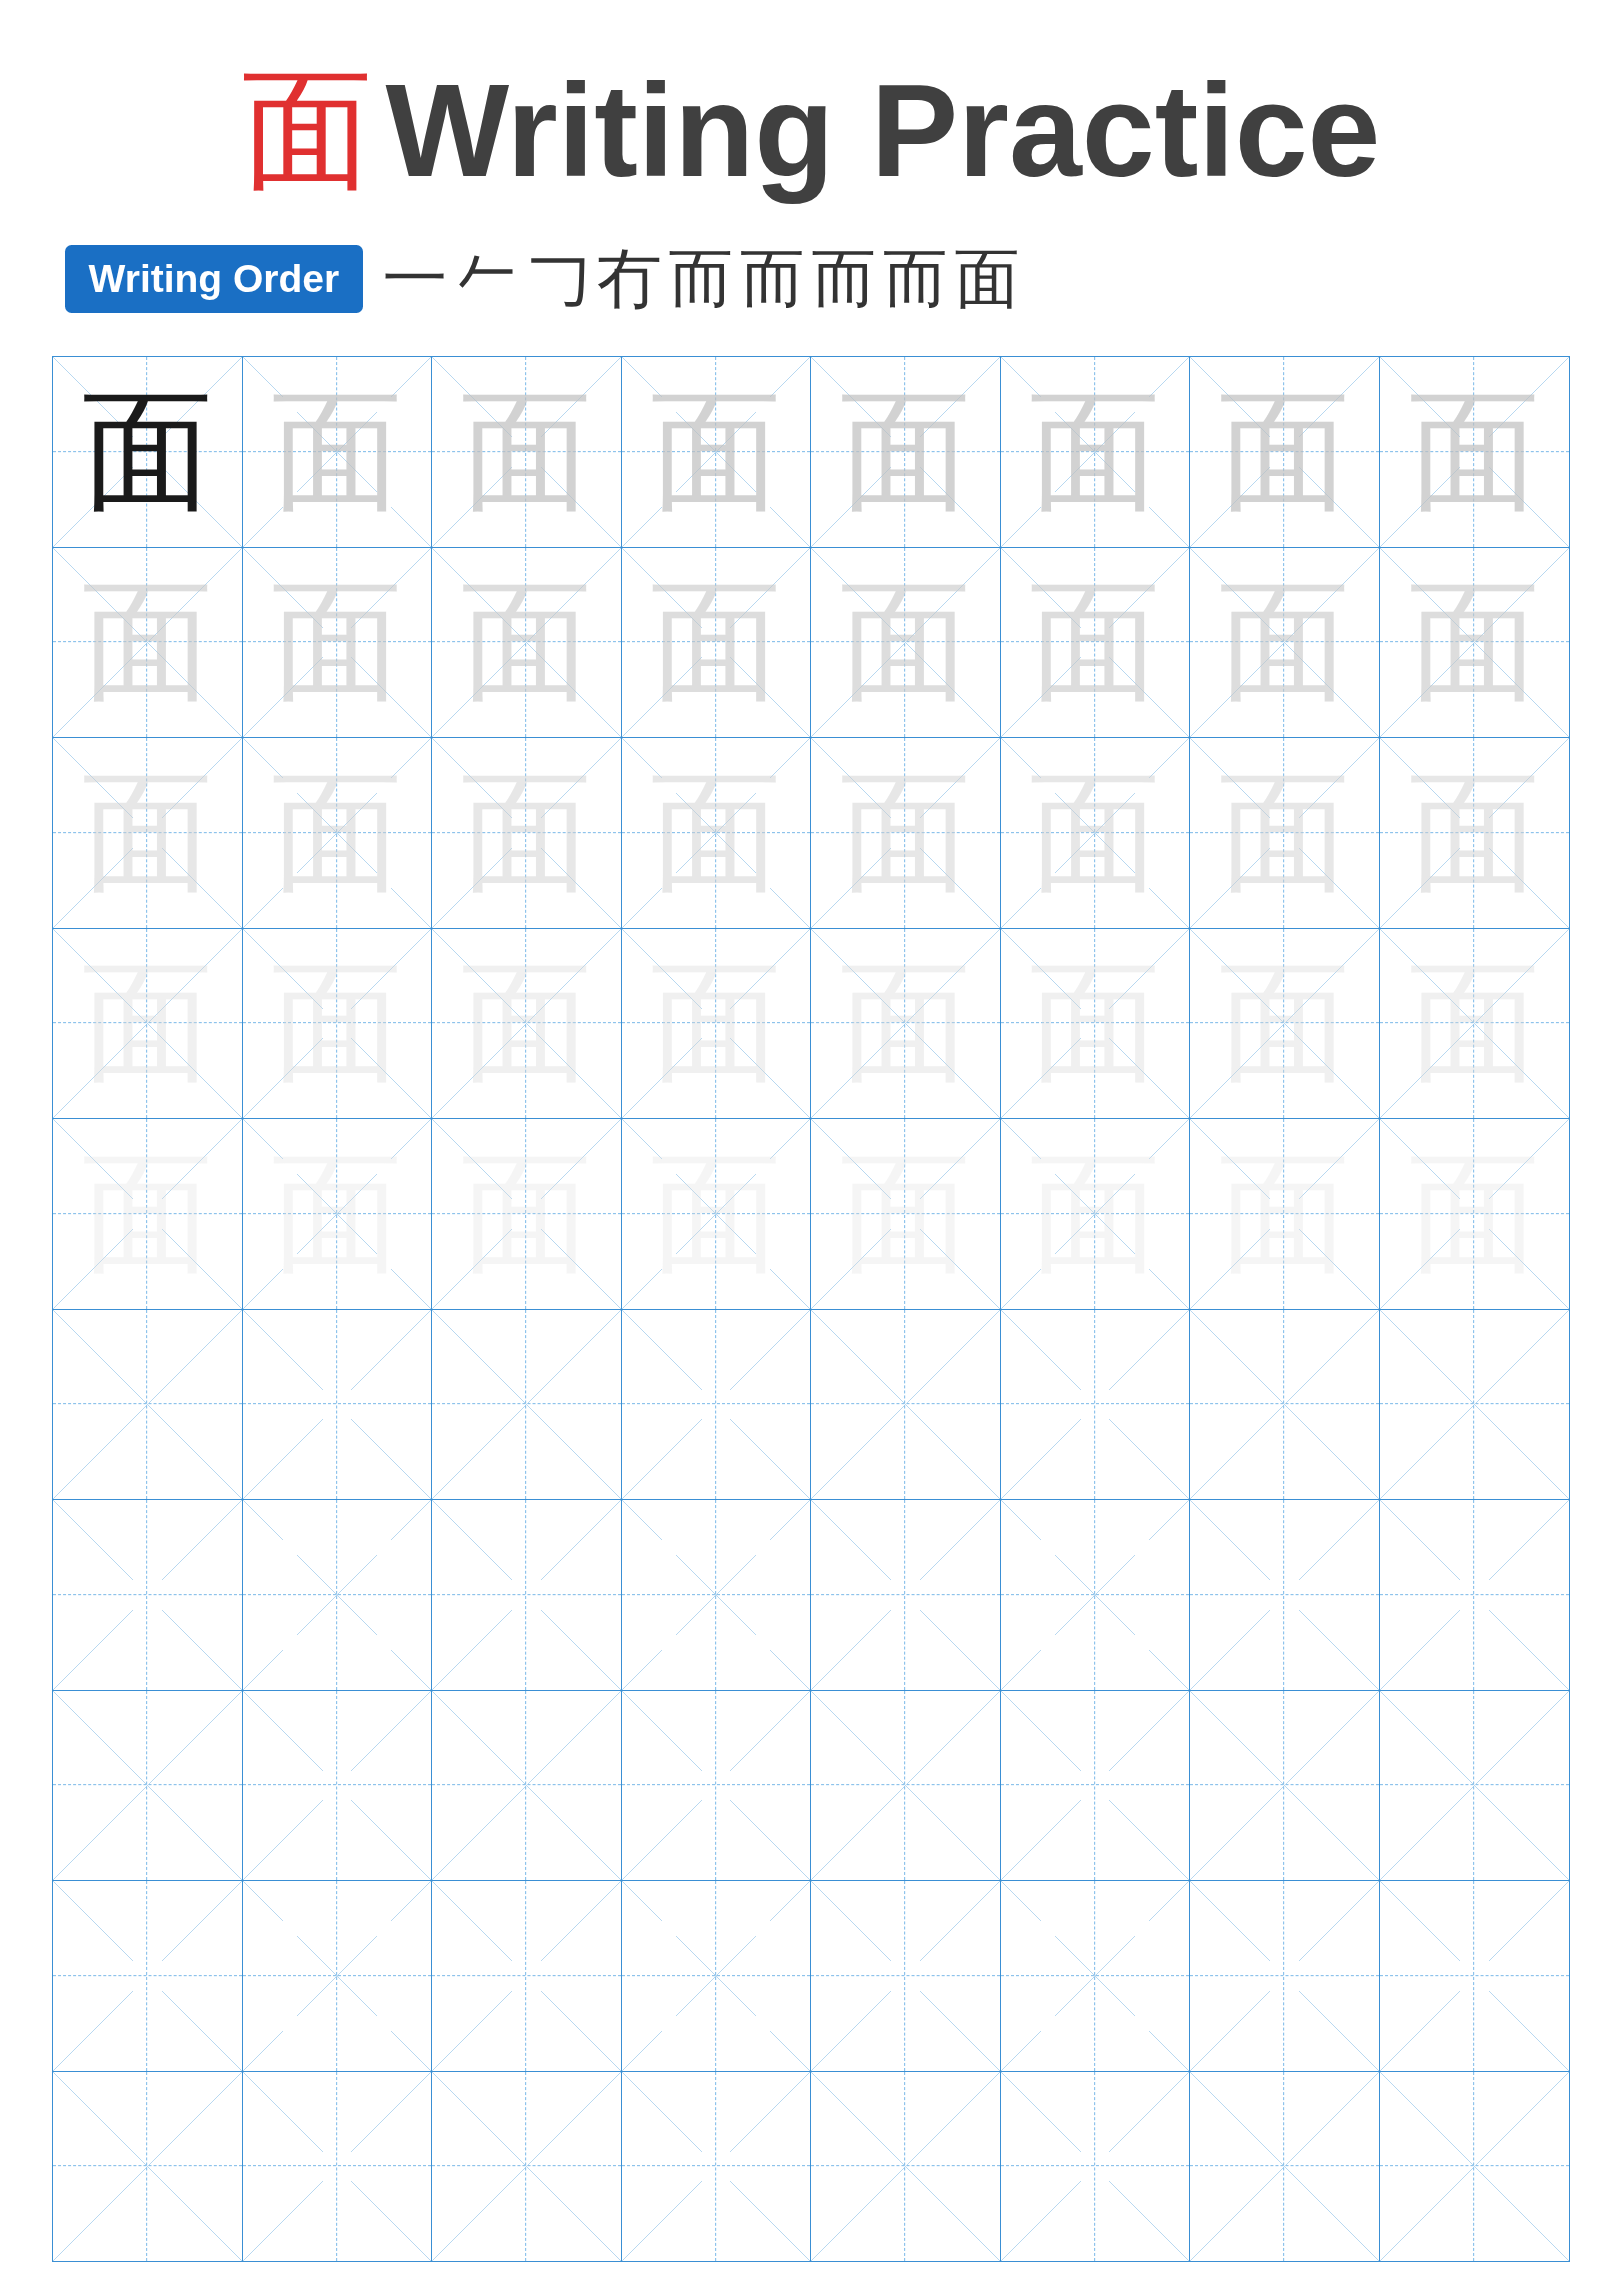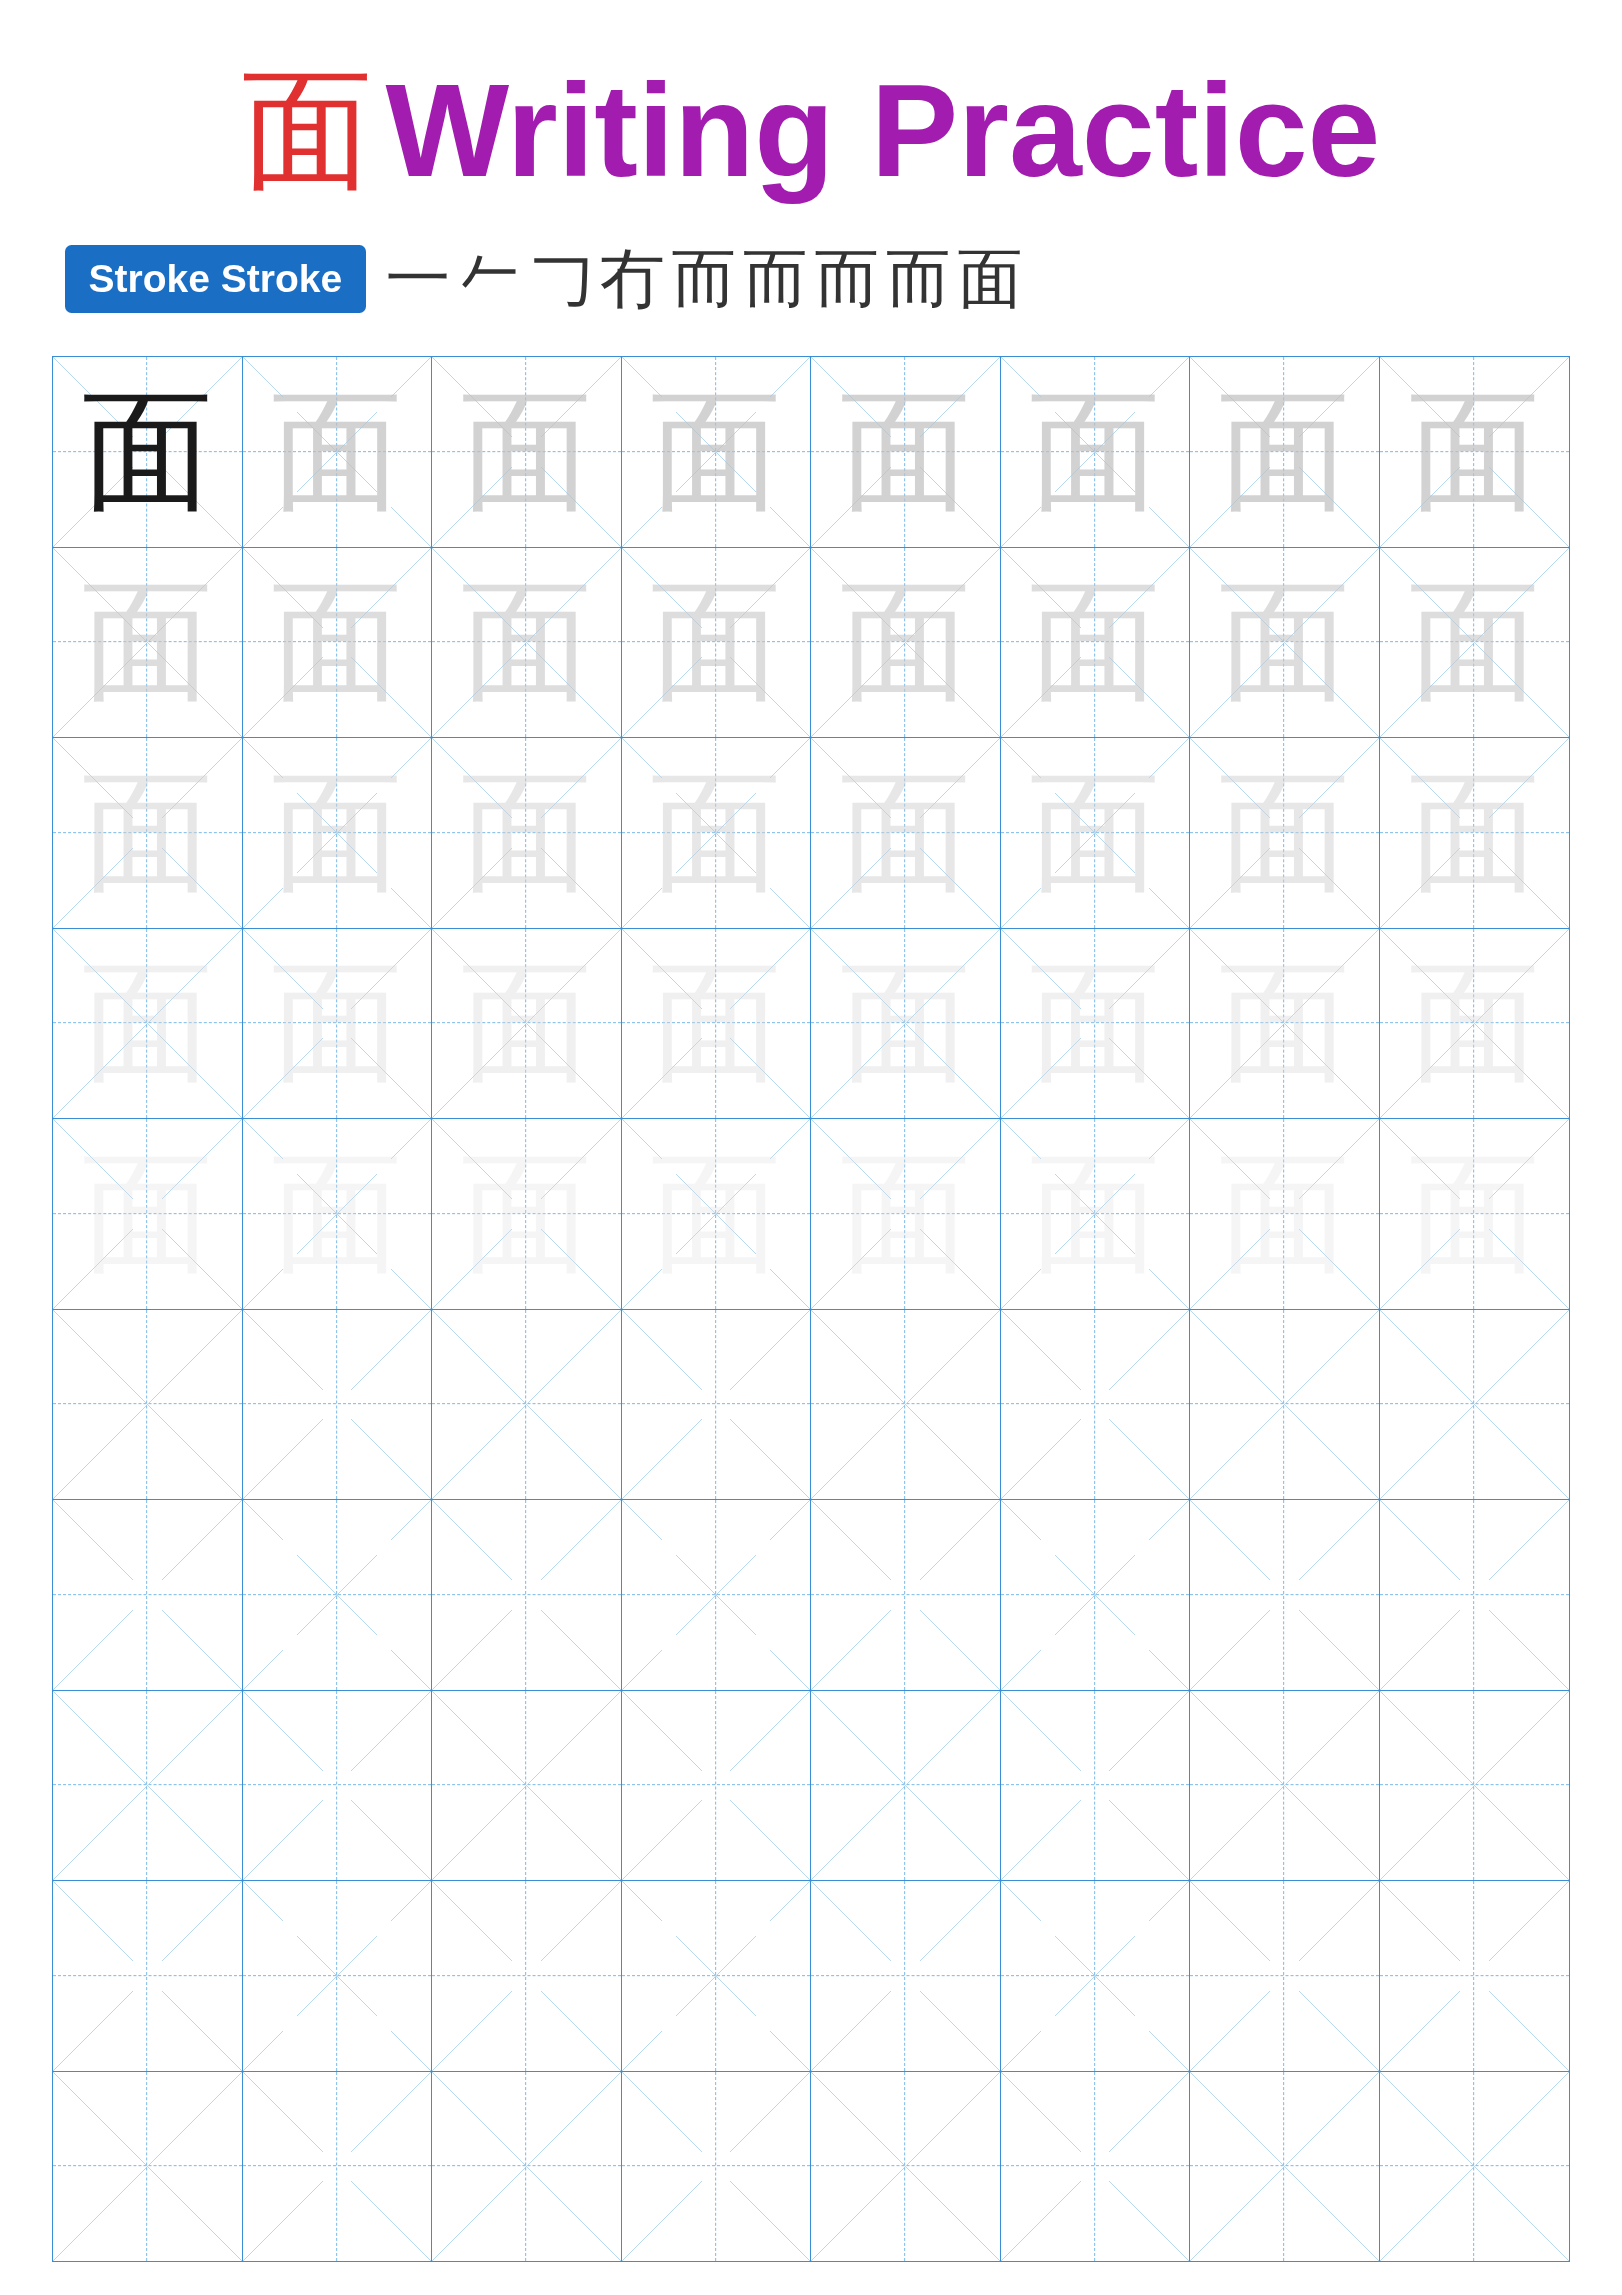--- a/index.html
+++ b/index.html
@@ -31,21 +31,21 @@
 
     .title-char {
       font-size: 131px;
       color: #e03030;
       font-family: serif;
       line-height: 1;
     }
 
     .title-text {
       font-size: 131px;
-      color: #a21caf;
+      color: #404040;
       font-family: Arial, sans-serif;
       font-weight: bold;
       line-height: 1;
     }
 
     .stroke-order-row {
       display: flex;
       align-items: center;
       gap: 19.6px;
       margin-bottom: 33px;
@@ -174,21 +174,21 @@
 <body>
 
 <div class="page">
 
   <div class="title">
     <span class="title-char">面</span>
     <span class="title-text">Writing Practice</span>
   </div>
 
   <div class="stroke-order-row">
-    <span class="stroke-order-badge">Stroke Stroke</span>
+    <span class="stroke-order-badge">Writing Order</span>
     <div class="stroke-chars">
       <span>一</span>
       <span>𠂉</span>
       <span>𠃌</span>
       <span>冇</span>
       <span>而</span>
       <span>而</span>
       <span>而</span>
       <span>而</span>
       <span>面</span>

